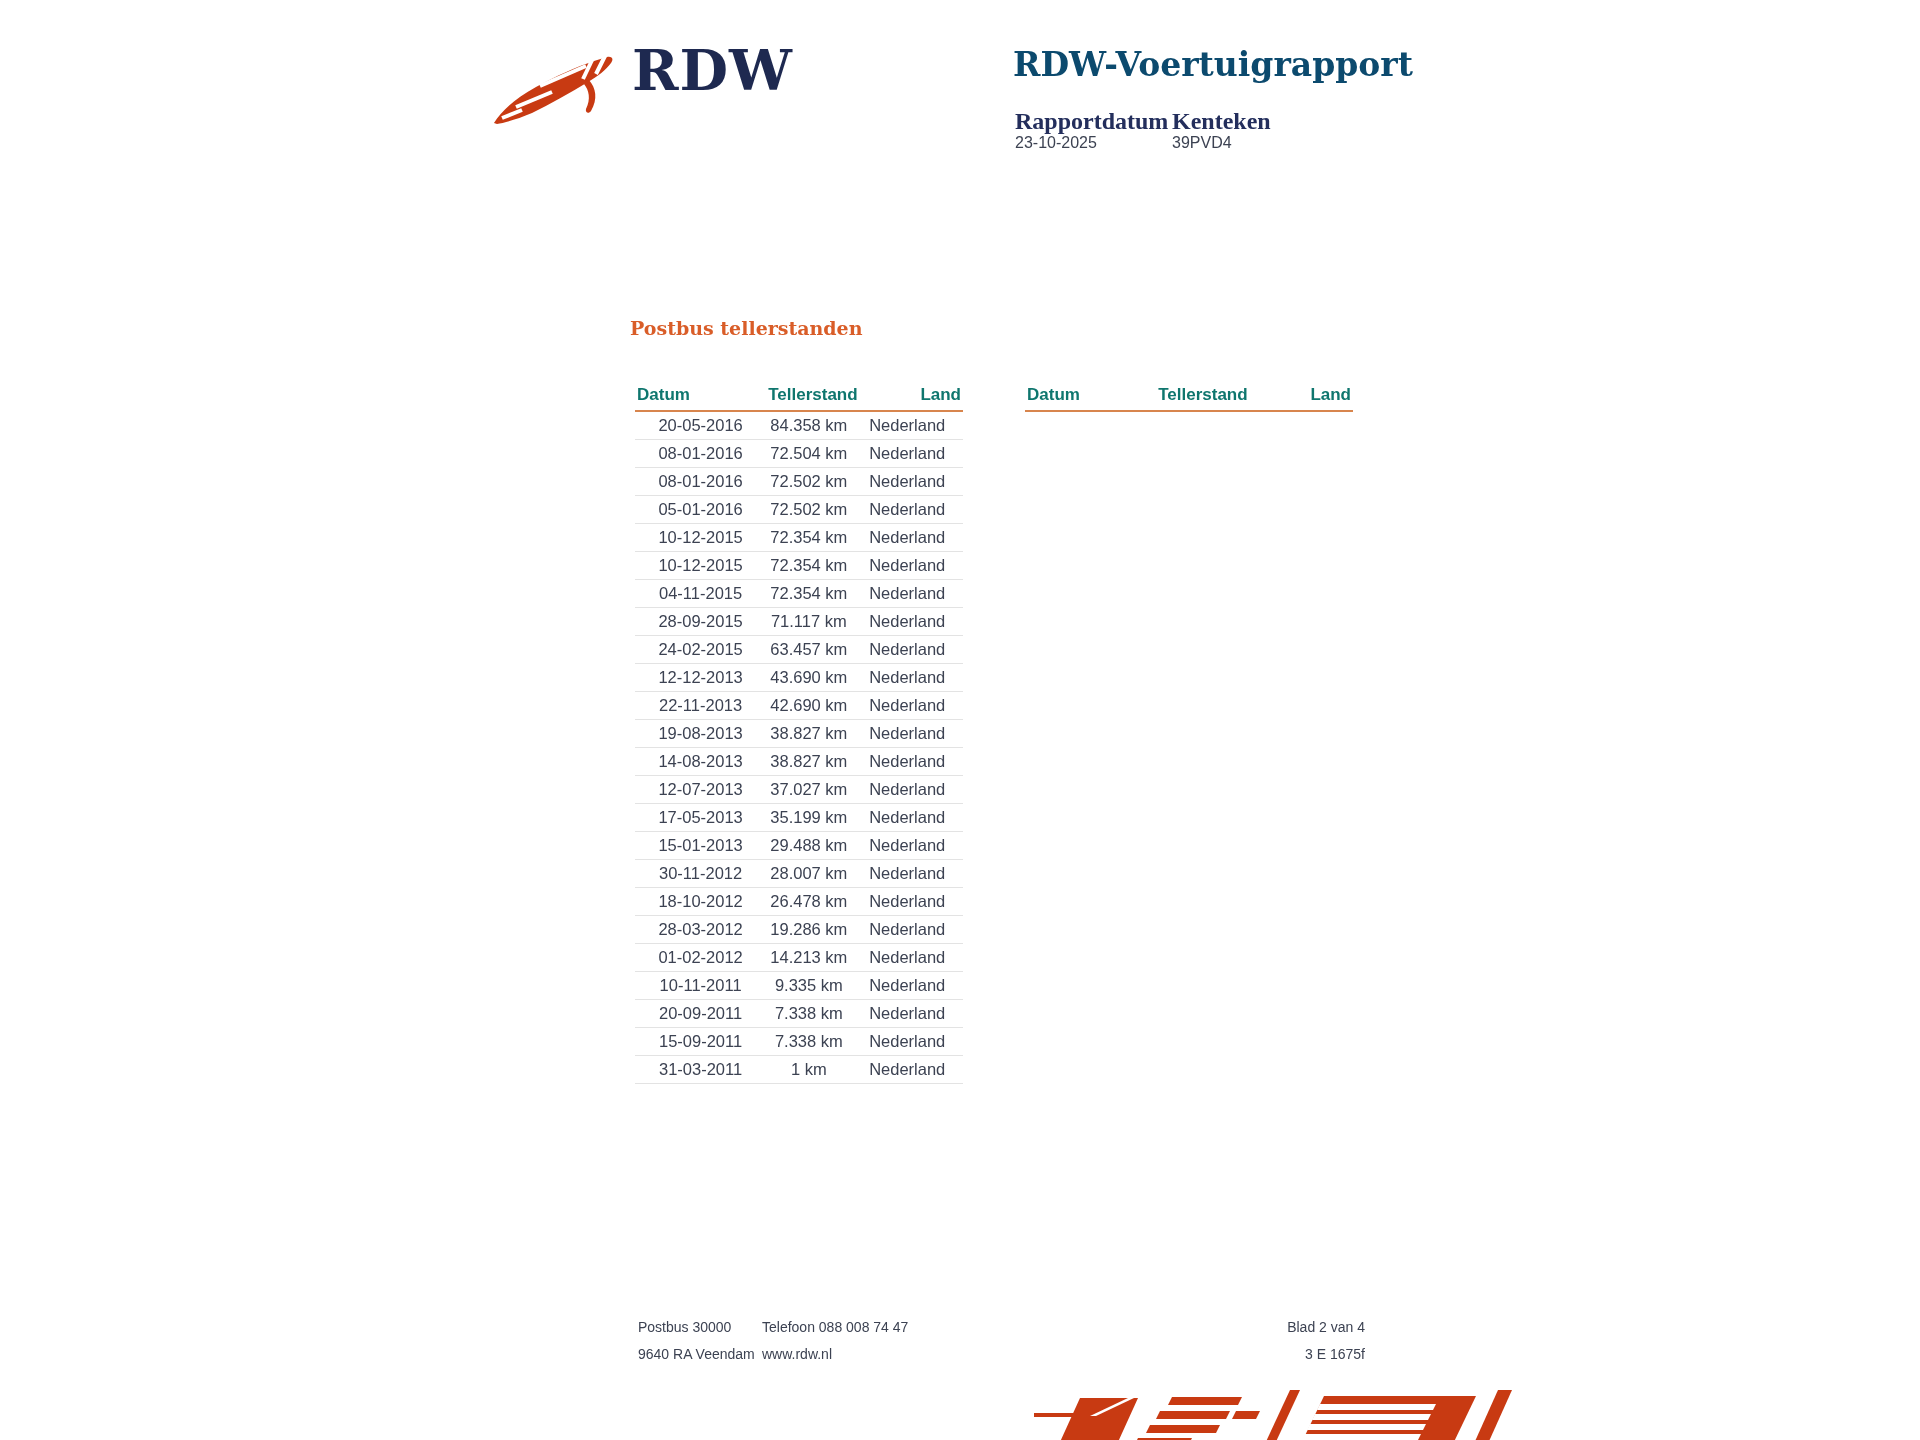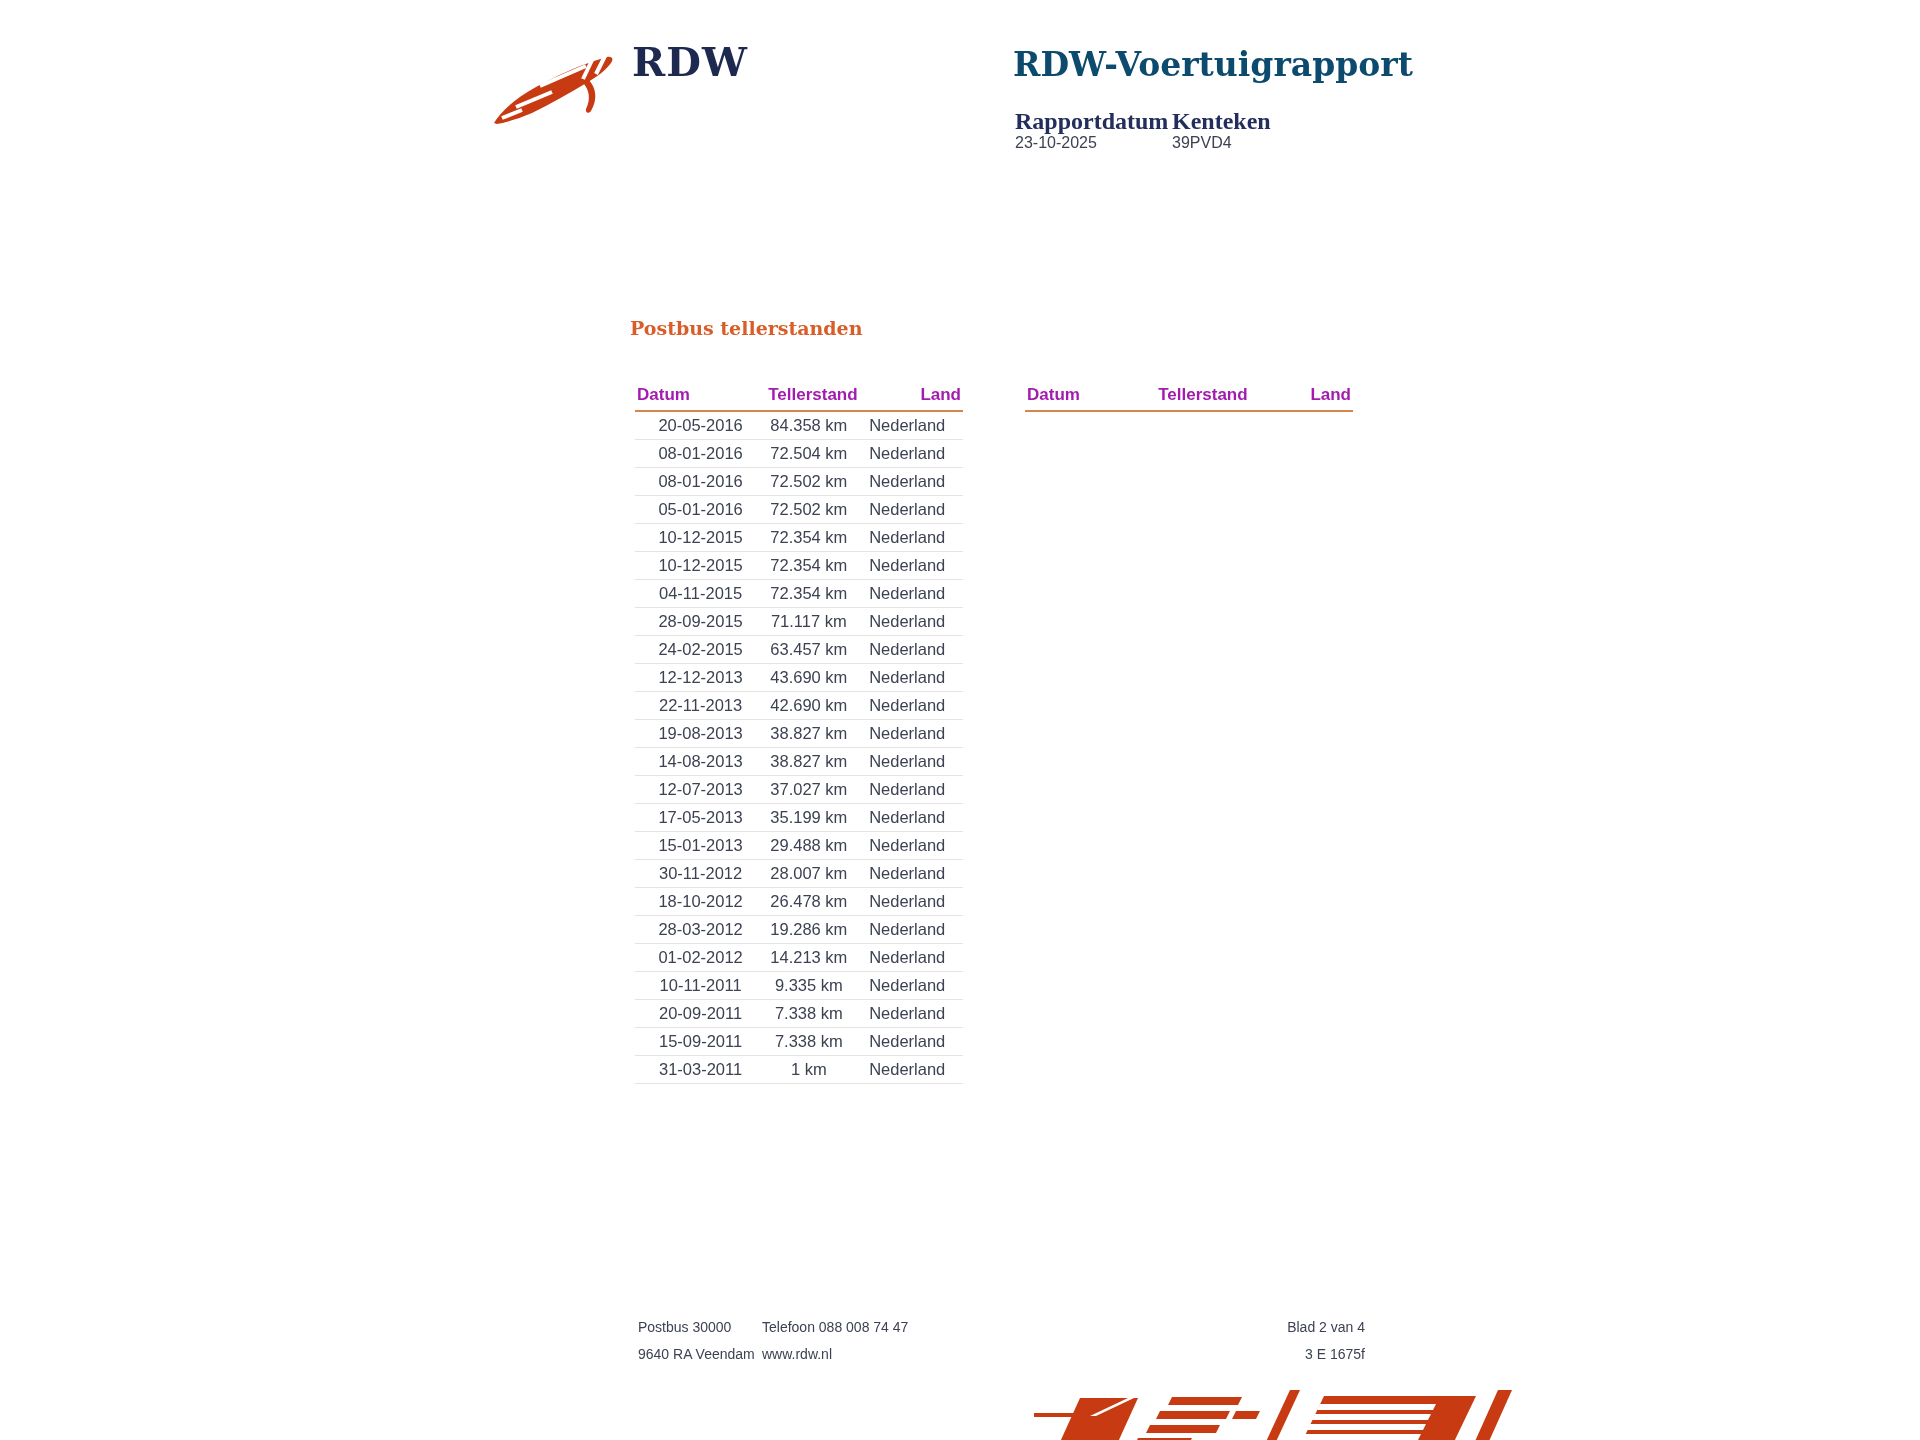--- a/index.html
+++ b/index.html
@@ -9,21 +9,21 @@
     font-family:"Liberation Sans",sans-serif;
     -webkit-font-smoothing:antialiased;
   }
   .abs{position:absolute;}
 
   
   #logo-feather{left:488px;top:52px;width:138px;height:78px;}
   #logo-wordmark{
     left:632px;top:42px;
     font-family:"DejaVu Serif","Liberation Serif",serif;
-    font-weight:bold;font-size:40px;line-height:1;letter-spacing:1px;
+    font-weight:bold;font-size:56px;line-height:1;letter-spacing:1px;
     color:#1e2950;
   }
   #doc-title{
     left:1013px;top:48px;
     font-family:"DejaVu Serif","Liberation Serif",serif;
     font-weight:bold;font-size:33px;line-height:1;
     color:#0c4a6e;
   }
   .meta-label{
     font-family:Liberation Serif, serif;
@@ -44,21 +44,21 @@
   }
 
   
   .odo-table{border-collapse:collapse;table-layout:fixed;width:328px;}
   #table-left{left:635px;top:384px;}
   #table-right{left:1025px;top:384px;}
   .odo-table col.c1{width:40%;}
   .odo-table col.c2{width:26%;}
   .odo-table col.c3{width:34%;}
   .odo-table th{
-    font-size:17px;font-weight:bold;color:#a21caf;
+    font-size:17px;font-weight:bold;color:#0f766e;
     padding:2px 2px 5px 2px;border-bottom:2px solid #d8854d;
     line-height:1.1;
   }
   .odo-table th.h1{text-align:left;}
   .odo-table th.h2,.odo-table th.h3{text-align:right;}
   .odo-table td{
     font-size:16.5px;color:#3c4252;line-height:21px;
     padding:3px 2px;border-bottom:1px solid #e3e3e3;
     white-space:nowrap;
   }

